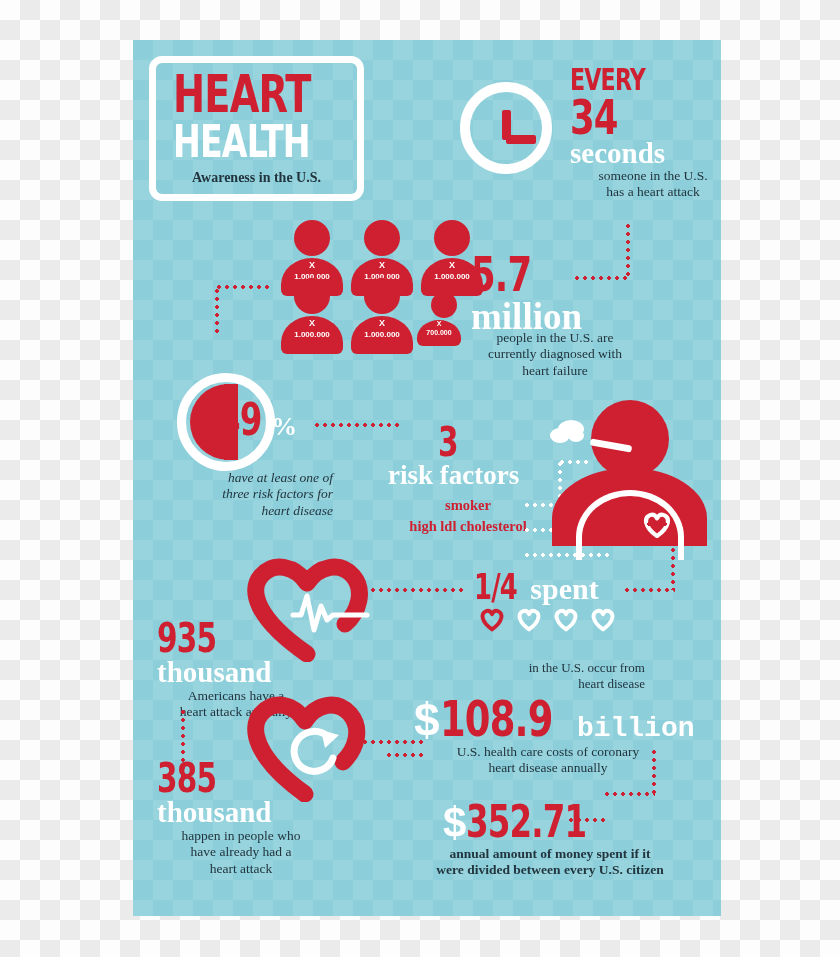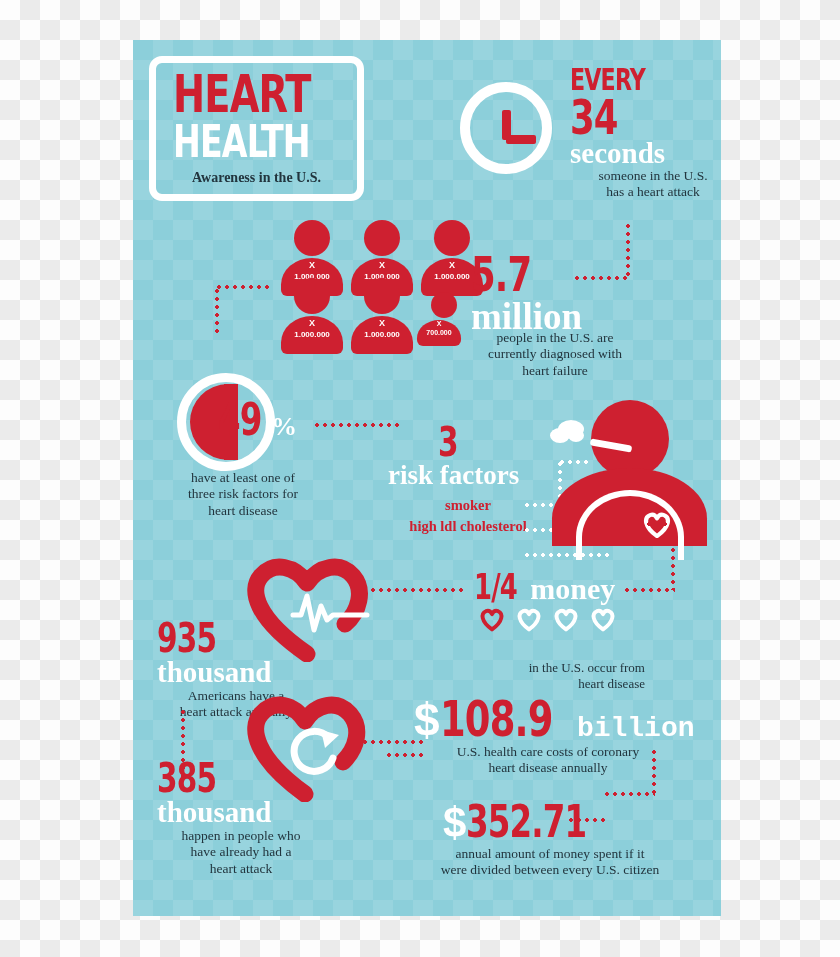--- a/index.html
+++ b/index.html
@@ -91,21 +91,21 @@
   #pie .slice{
     position:absolute;left:4px;top:2px;width:38px;height:76px;
     background:#ce2030;border-radius:38px 0 0 38px;
   }
   #pie .slice2{
     position:absolute;left:38px;top:2px;width:14px;height:76px;background:#ce2030;
   }
   #fortynine{position:absolute;left:85px;top:358px;}
   #fortynine .n{font-size:44px;line-height:1;}
   #fortynine .p{font-size:26px;line-height:1;font-family:"Liberation Serif",serif;font-weight:bold;}
-  #pie-sub{position:absolute;left:20px;top:430px;width:180px;font-size:13.5px;text-align:center;}
+  #pie-sub{position:absolute;left:20px;top:430px;width:180px;font-size:13.5px;text-align:right;font-style:italic;}
 
   
   #three{position:absolute;left:305px;top:382px;font-size:40px;line-height:1;}
   #riskf{position:absolute;left:255px;top:422px;font-size:27px;line-height:1;font-family:"Liberation Serif",serif;font-weight:bold;}
   #risklist{position:absolute;left:240px;top:455px;width:190px;text-align:center;}
   #risklist div{font-family:"Liberation Serif",serif;font-weight:bold;color:#ce2030;font-size:14.5px;line-height:1.45;}
 
   
   #smoker{position:absolute;left:413px;top:356px;width:160px;height:150px;}
   #smoker .sh{position:absolute;left:45px;top:4px;width:78px;height:78px;border-radius:50%;background:#ce2030;}
@@ -292,21 +292,21 @@
     <div class="n cond red">935</div>
     <div class="t white">thousand</div>
   </div>
   <div id="n935-sub" class="body" style="white-space:pre-line;">Americans have a
 heart attack annually</div>
 
   <div class="dot-h" style="left:228px;top:548px;width:105px;"></div>
 
   <div id="quarter">
     <span class="n cond red">1/4</span>
-    <span class="d white">money</span>
+    <span class="d white">spent</span>
   </div>
   <div id="qhearts">
     <svg width="30" height="26" viewBox="0 0 32 30">
       <path d="M16 27 C3 18 3 8.5 9 6 C12.8 4.6 15 7.4 16 9.4 C17 7.4 19.2 4.6 23 6 C29 8.5 29 18 16 27 Z" fill="none" stroke="#ce2030" stroke-width="4.5" stroke-linejoin="round"></path>
     </svg>
     <svg width="30" height="26" viewBox="0 0 32 30">
       <path d="M16 27 C3 18 3 8.5 9 6 C12.8 4.6 15 7.4 16 9.4 C17 7.4 19.2 4.6 23 6 C29 8.5 29 18 16 27 Z" fill="none" stroke="#ffffff" stroke-width="4.5" stroke-linejoin="round"></path>
     </svg>
     <svg width="30" height="26" viewBox="0 0 32 30">
       <path d="M16 27 C3 18 3 8.5 9 6 C12.8 4.6 15 7.4 16 9.4 C17 7.4 19.2 4.6 23 6 C29 8.5 29 18 16 27 Z" fill="none" stroke="#ffffff" stroke-width="4.5" stroke-linejoin="round"></path>
@@ -344,19 +344,19 @@
   <div id="money1-sub" class="body" style="white-space:pre-line;">U.S. health care costs of coronary
 heart disease annually</div>
 
   <div class="dot-h" style="left:252px;top:713px;width:40px;"></div>
   <div class="dot-v" style="left:519px;top:708px;height:46px;"></div>
   <div class="dot-h" style="left:470px;top:752px;width:52px;"></div>
 
   <div id="money2">
     <span class="s white">$</span><span class="n cond red">352.71</span>
   </div>
-  <div id="money2-sub" class="body" style="white-space:pre-line;">annual amount of money spent if it
+  <div id="money2-sub" class="body" style="white-space:pre-line;font-weight:bold;">annual amount of money spent if it
 were divided between every U.S. citizen</div>
 
   <div class="dot-h" style="left:434px;top:778px;width:42px;"></div>
 
 
 </div>
 
 </body></html>

